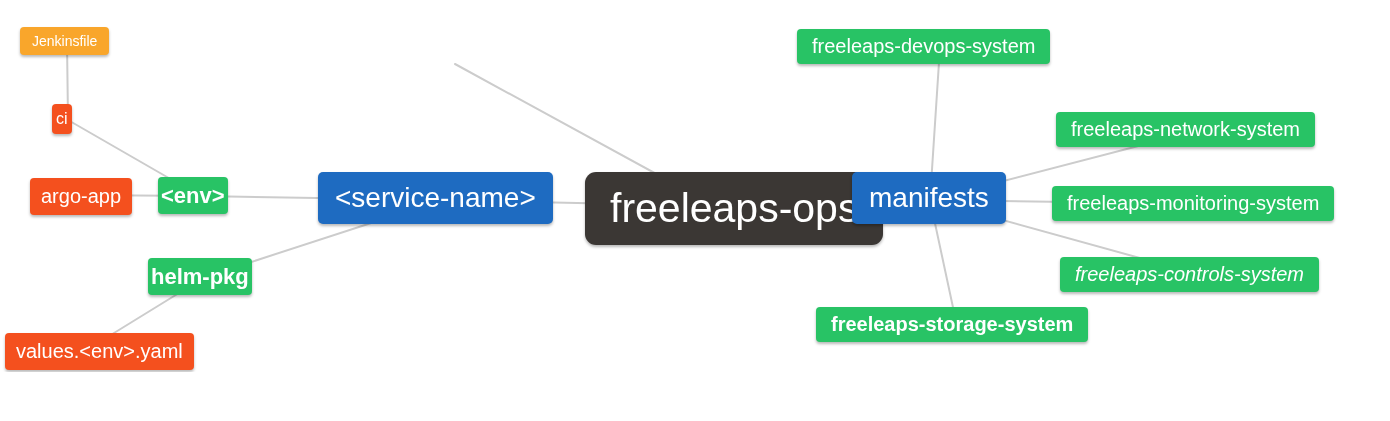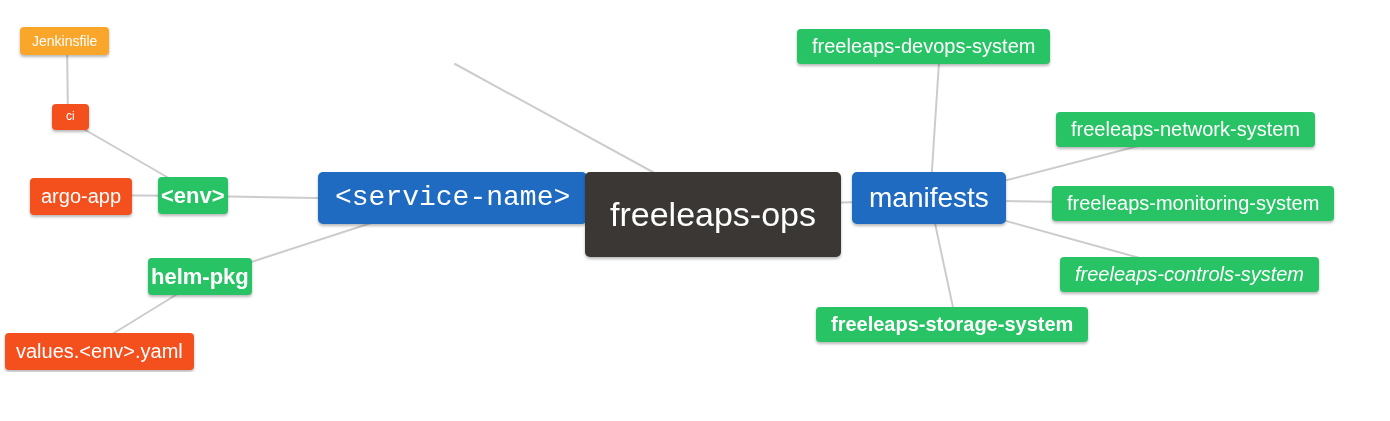--- a/index.html
+++ b/index.html
@@ -34,26 +34,26 @@
     line-height: 1.15;
     cursor: pointer;
     user-select: none;
   }
   .c-dark   { background: var(--root-bg, #3B3734); }
   .c-blue   { background: var(--blue,   #1E6BC1); }
   .c-green  { background: var(--green,  #28C365); }
   .c-red    { background: var(--red,    #F4501E); }
   .c-orange { background: var(--orange, #F9A62B); }
 
-  .s-root { font-size: 34px; padding: 23px 25px; border-radius: 5px; }
+  .s-root { font-size: 41px; padding: 13px 25px; border-radius: 11px; }
   .s-xl   { font-size: 28px; padding: 10px 17px; border-radius: 5px; }
   .s-lg   { font-size: 22px; padding: 6px 3px; font-weight: bold; }
   .s-md   { font-size: 20px; padding: 6px 15px; }
   .s-sm   { font-size: 20px; padding: 7px 11px; }
-  .s-ci   { font-size: 12px; padding: 6px 14px; }
+  .s-ci   { font-size: 16px; padding: 6px 4px; }
   .s-xs   { font-size: 14px; padding: 6px 12px; }
 </style>
 </head>
 <body>
 
 <div class="canvas">
 
   <svg class="edge-layer" width="1390" height="421" viewBox="0 0 1390 421">
     <line x1="67" y1="42" x2="68" y2="120"></line>
     <line x1="68" y1="120" x2="200" y2="196"></line>
@@ -71,21 +71,21 @@
     <line x1="930" y1="200" x2="957" y2="326"></line>
   </svg>
 
   <div class="node c-orange s-xs" style="left:20px;  top:27px;">Jenkinsfile</div>
   <div class="node c-red    s-ci" style="left:52px;  top:104px;">ci</div>
   <div class="node c-red    s-sm" style="left:30px;  top:178px;">argo-app</div>
   <div class="node c-green  s-lg" style="left:158px; top:177px;">&lt;env&gt;</div>
   <div class="node c-green  s-lg" style="left:148px; top:258px;">helm-pkg</div>
   <div class="node c-red    s-sm" style="left:5px;   top:333px;">values.&lt;env&gt;.yaml</div>
 
-  <div class="node c-blue   s-xl" style="left:318px; top:172px;font-family:Liberation Mono, monospace;">&lt;service-name&gt;</div>
+  <div class="node c-blue   s-xl" style="left:318px; top:172px;">&lt;service-name&gt;</div>
   <div class="node c-dark   s-root" style="left:585px; top:172px;">freeleaps-ops</div>
   <div class="node c-blue   s-xl" style="left:852px; top:172px;">manifests</div>
 
   <div class="node c-green  s-md" style="left:797px;  top:29px;">freeleaps-devops-system</div>
   <div class="node c-green  s-md" style="left:1056px; top:112px;">freeleaps-network-system</div>
   <div class="node c-green  s-md" style="left:1052px; top:186px;">freeleaps-monitoring-system</div>
   <div class="node c-green  s-md" style="left:1060px; top:257px;font-style:italic;">freeleaps-controls-system</div>
   <div class="node c-green  s-md" style="left:816px;  top:307px;font-weight:bold;">freeleaps-storage-system</div>
 
 </div>

